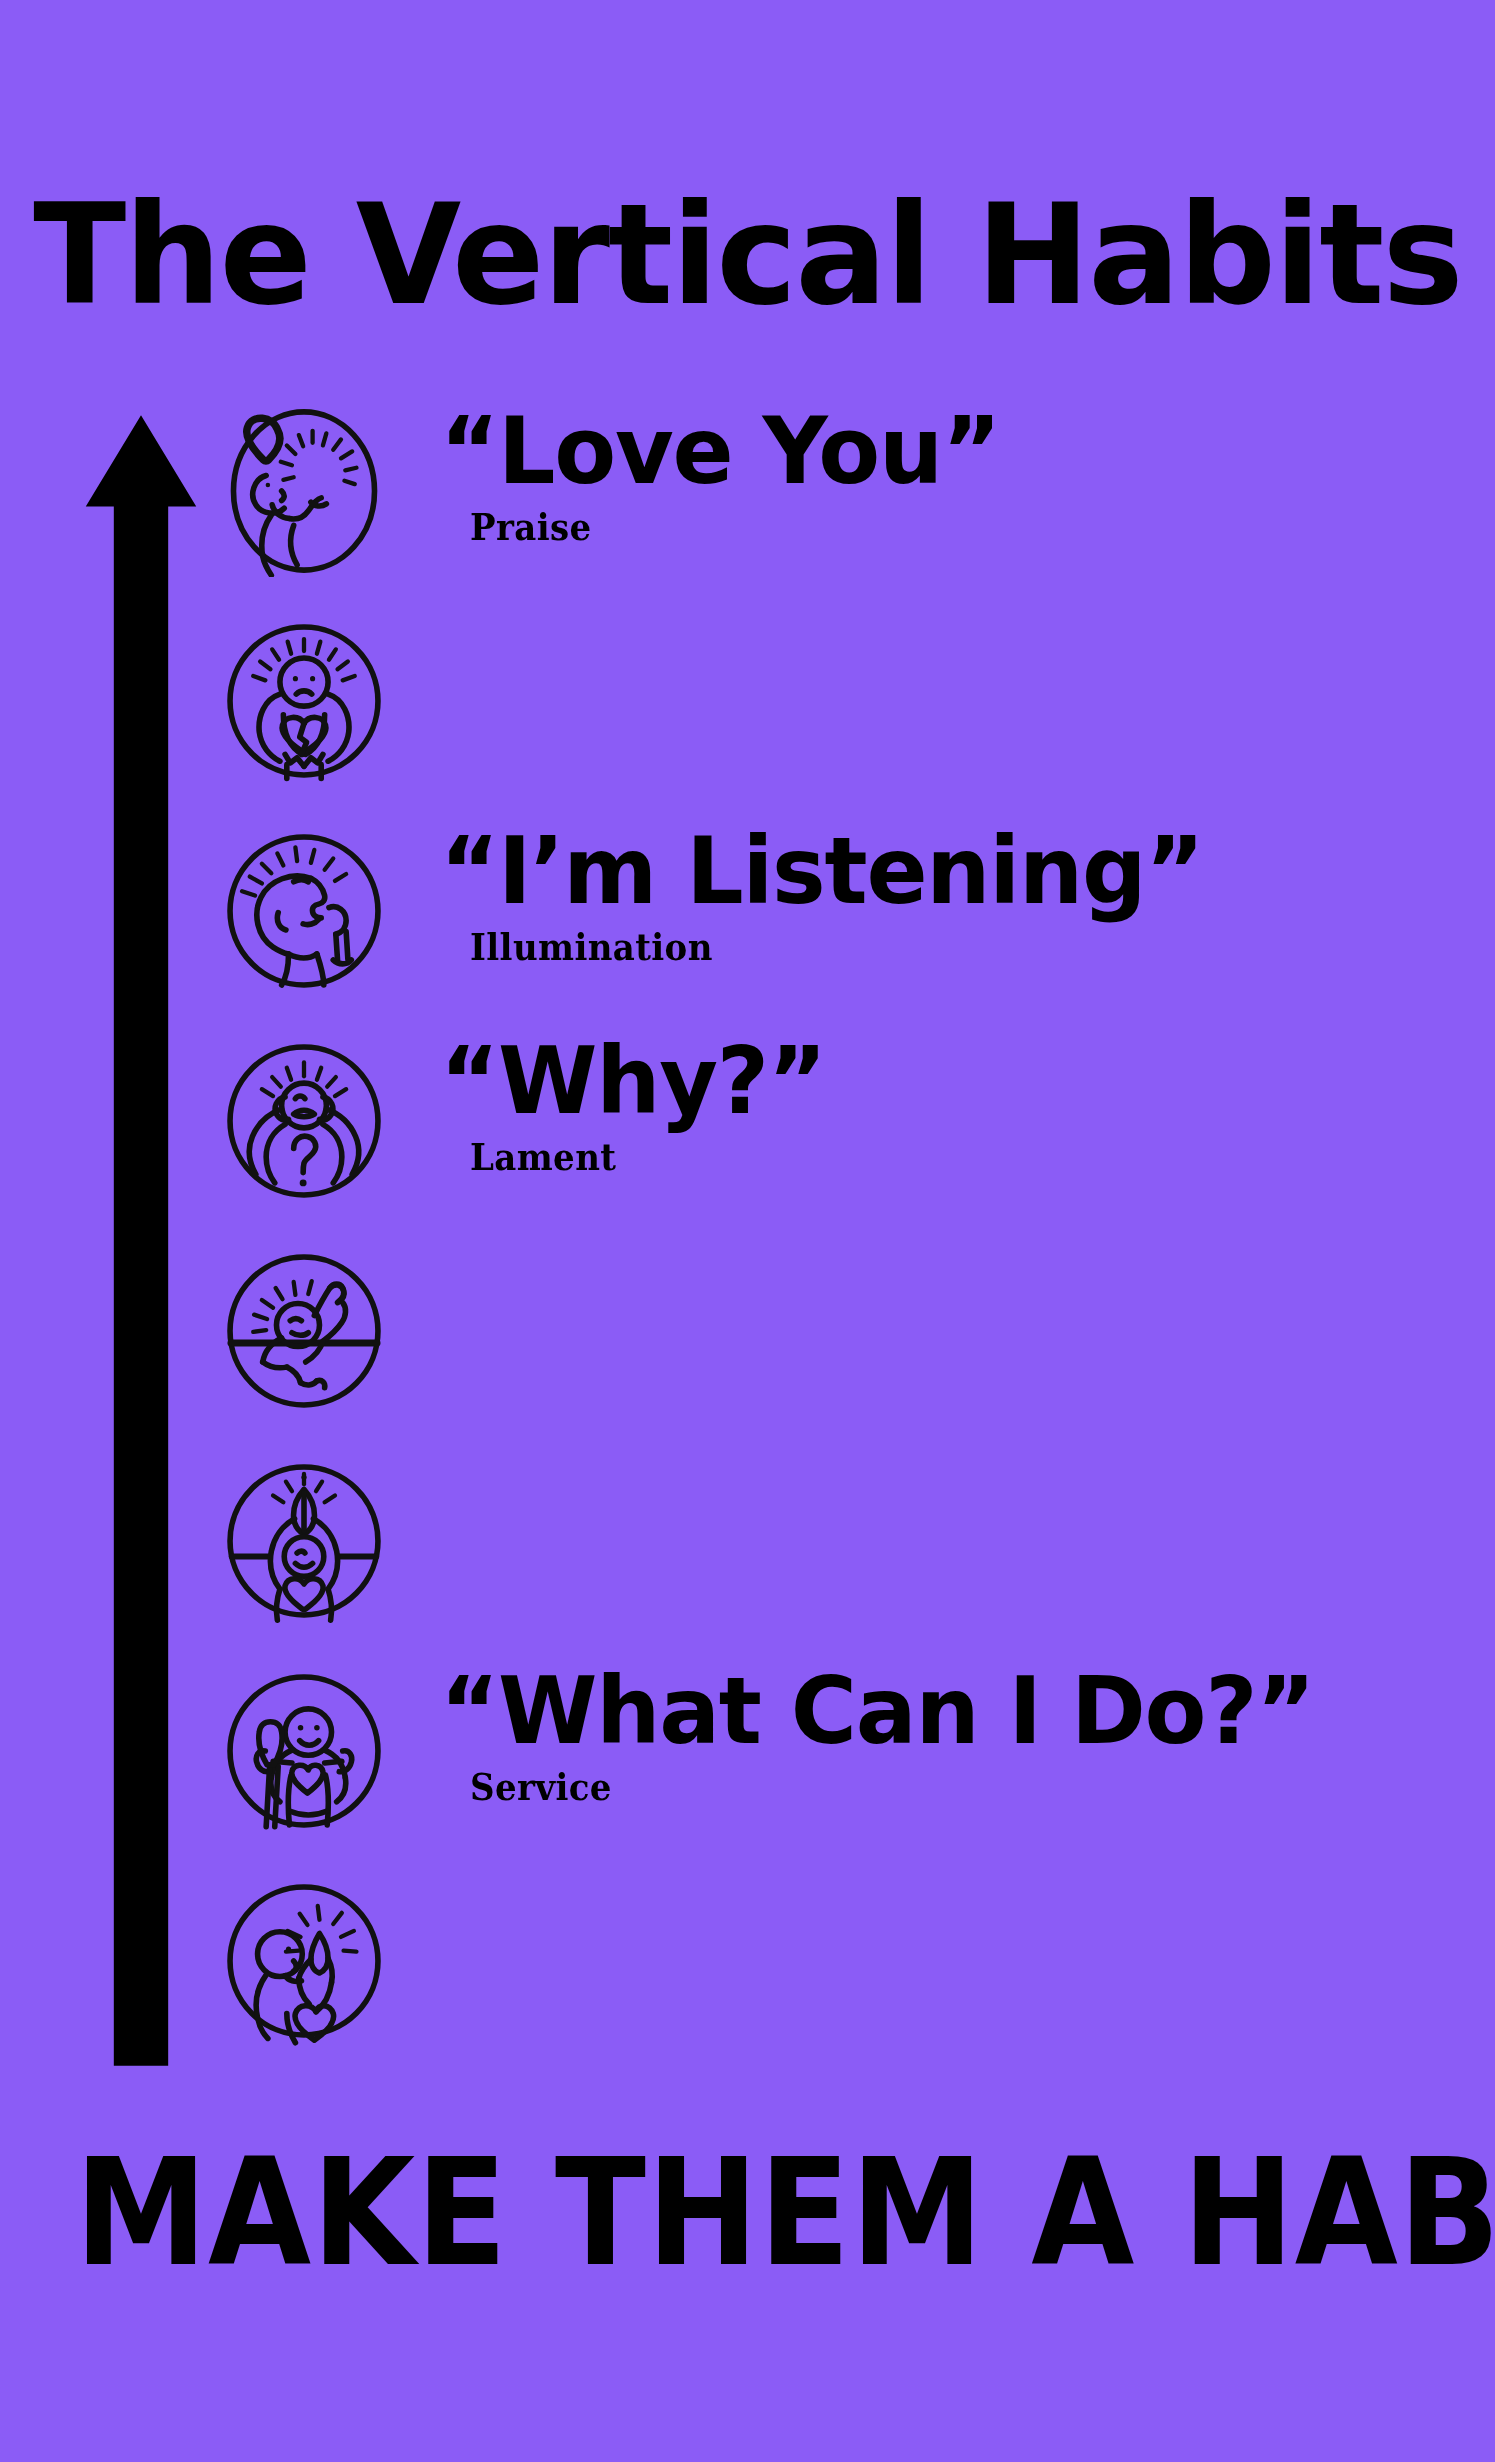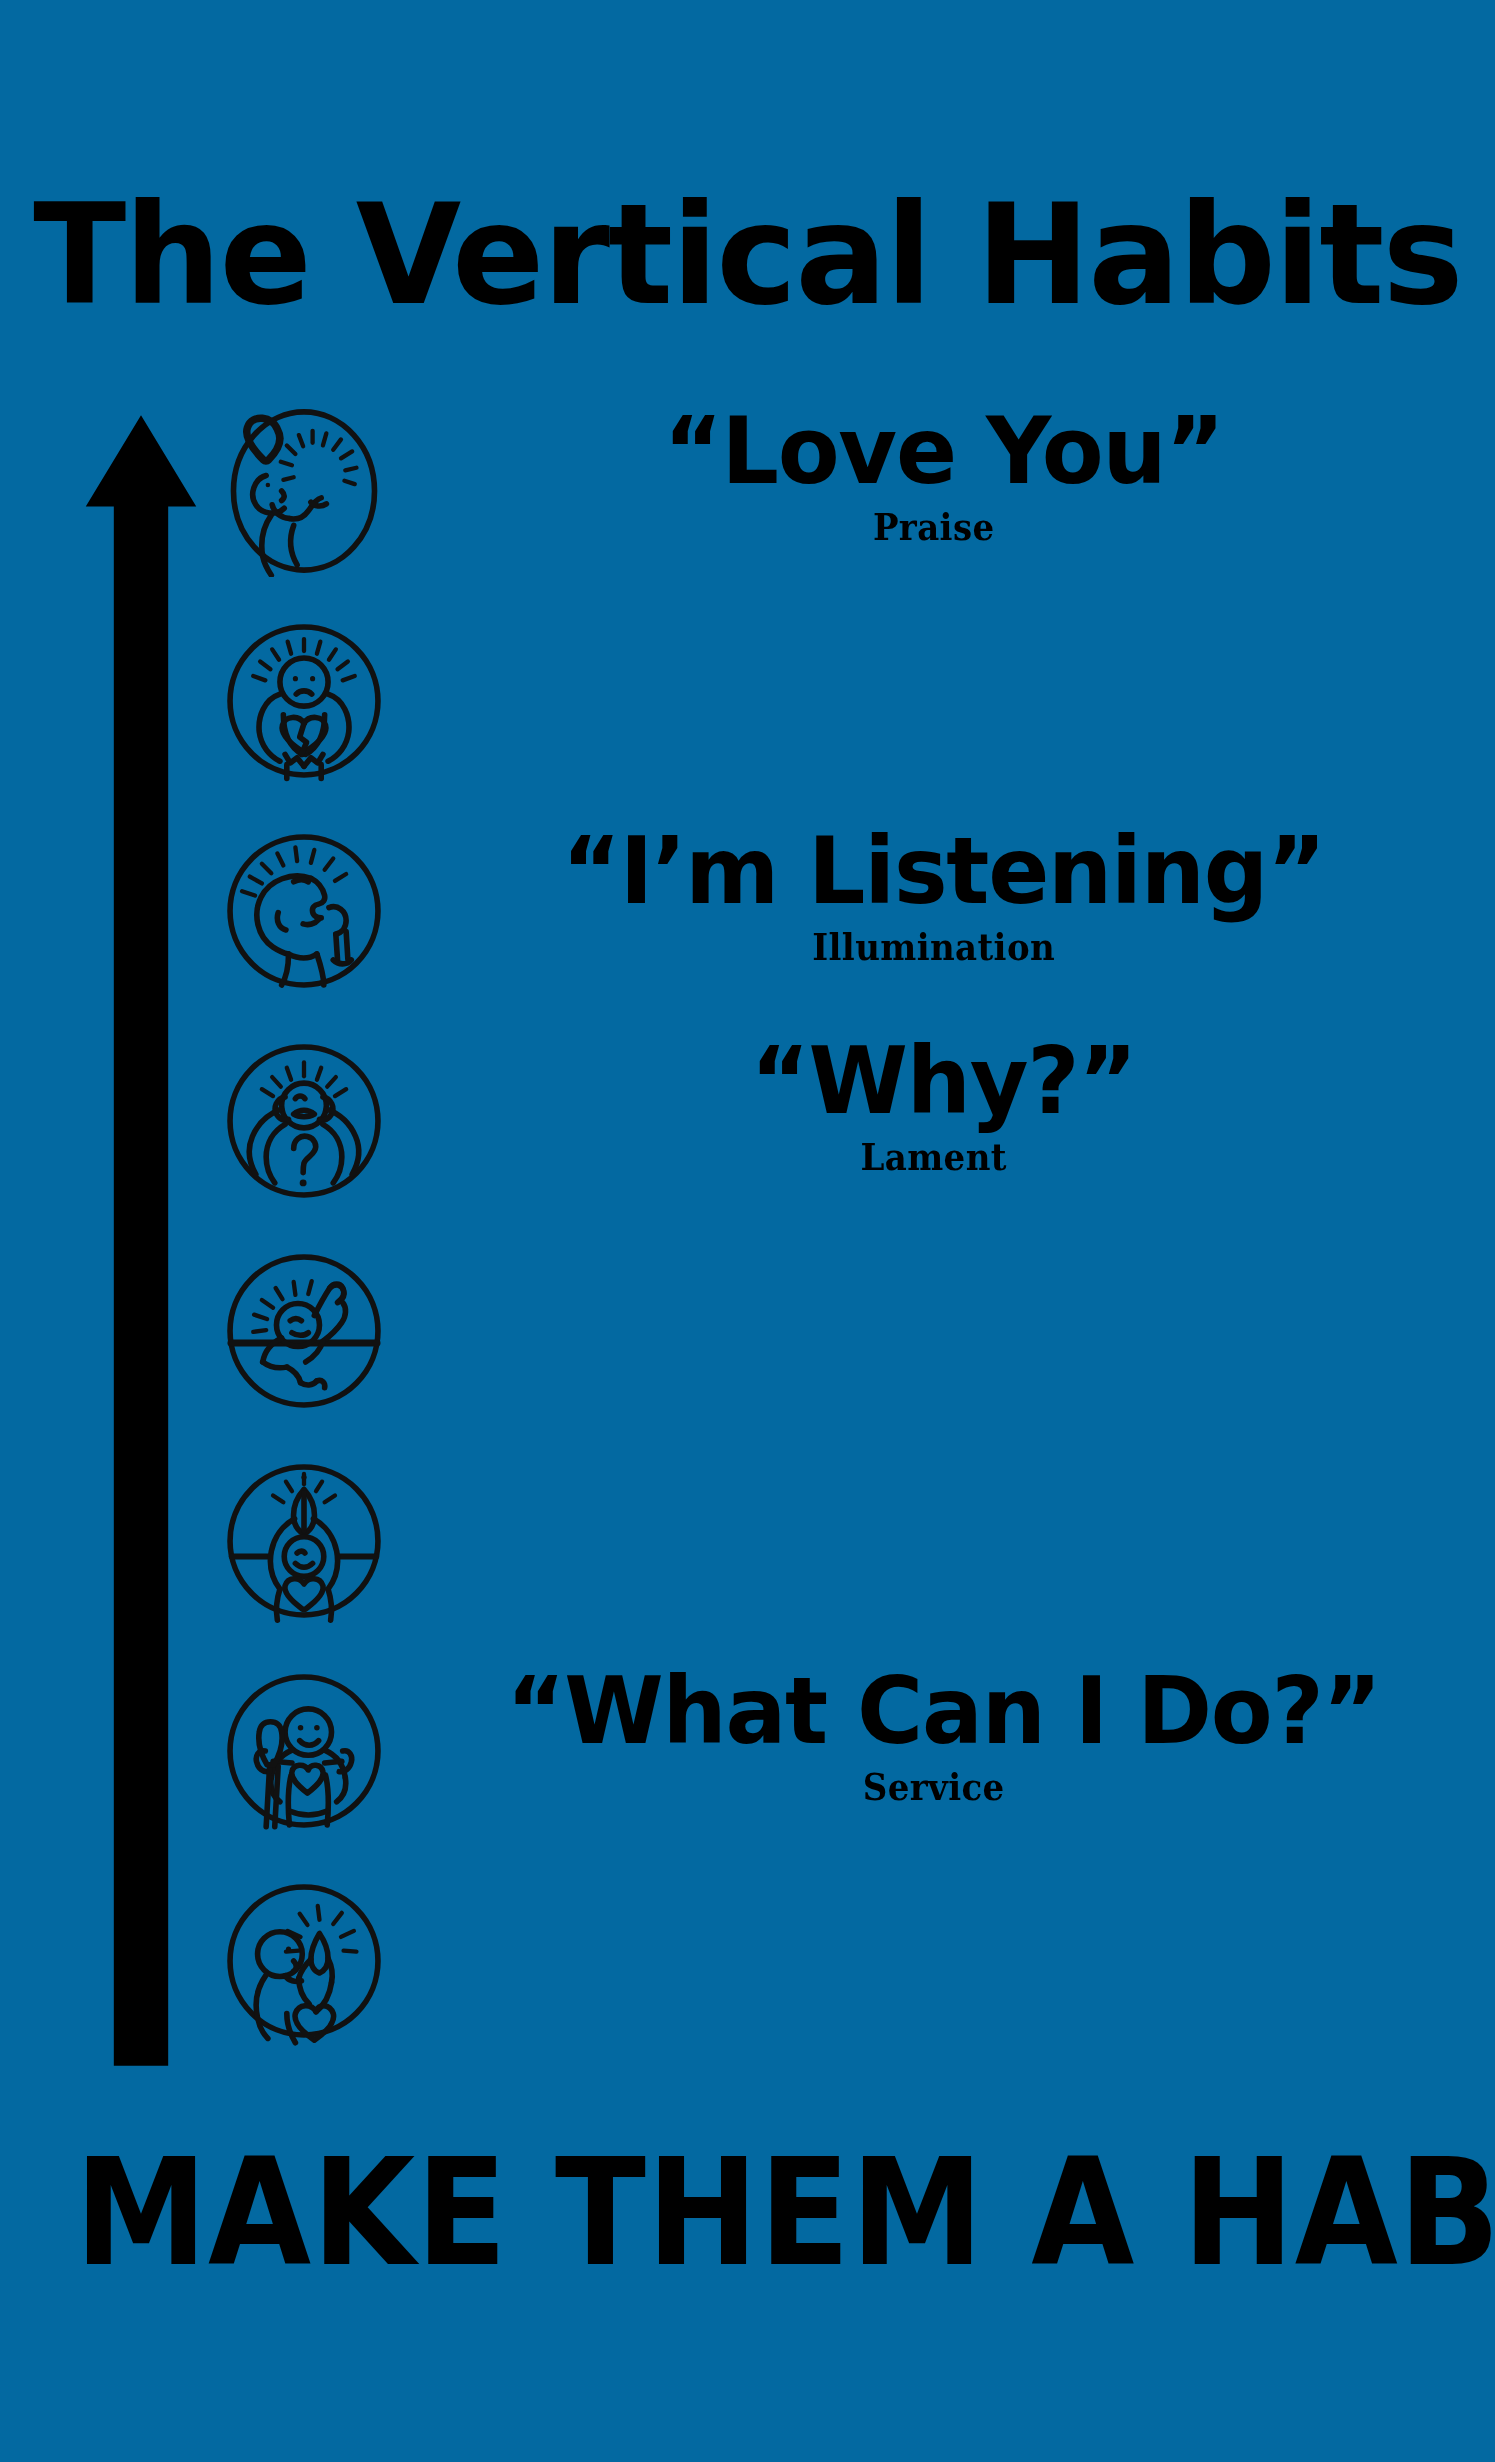--- a/index.html
+++ b/index.html
@@ -12,21 +12,21 @@
     height: 2462px;
     position: relative;
     overflow: hidden;
     font-family: "Liberation Sans", sans-serif;
     color: #000000;
   }
 
   .poster {
     position: absolute;
     inset: 0;
-    background: #0369a1;
+    background: #8b5cf6;
   }
 
   
   .title {
     position: absolute;
     top: 186px;
     left: 0;
     width: 1495px;
     text-align: center;
     font-family: "DejaVu Sans", sans-serif;
@@ -47,21 +47,20 @@
     width: 114px;
     height: 1662px;
   }
 
   
   .rows {
     position: absolute;
     left: 0;
     top: 400px;
     width: 1495px;
-    text-align: center;
   }
   .row {
     position: relative;
     height: 210px;
   }
   .icon-wrap {
     position: absolute;
     left: 218px;
     top: 5.3px;
     width: 172px;

